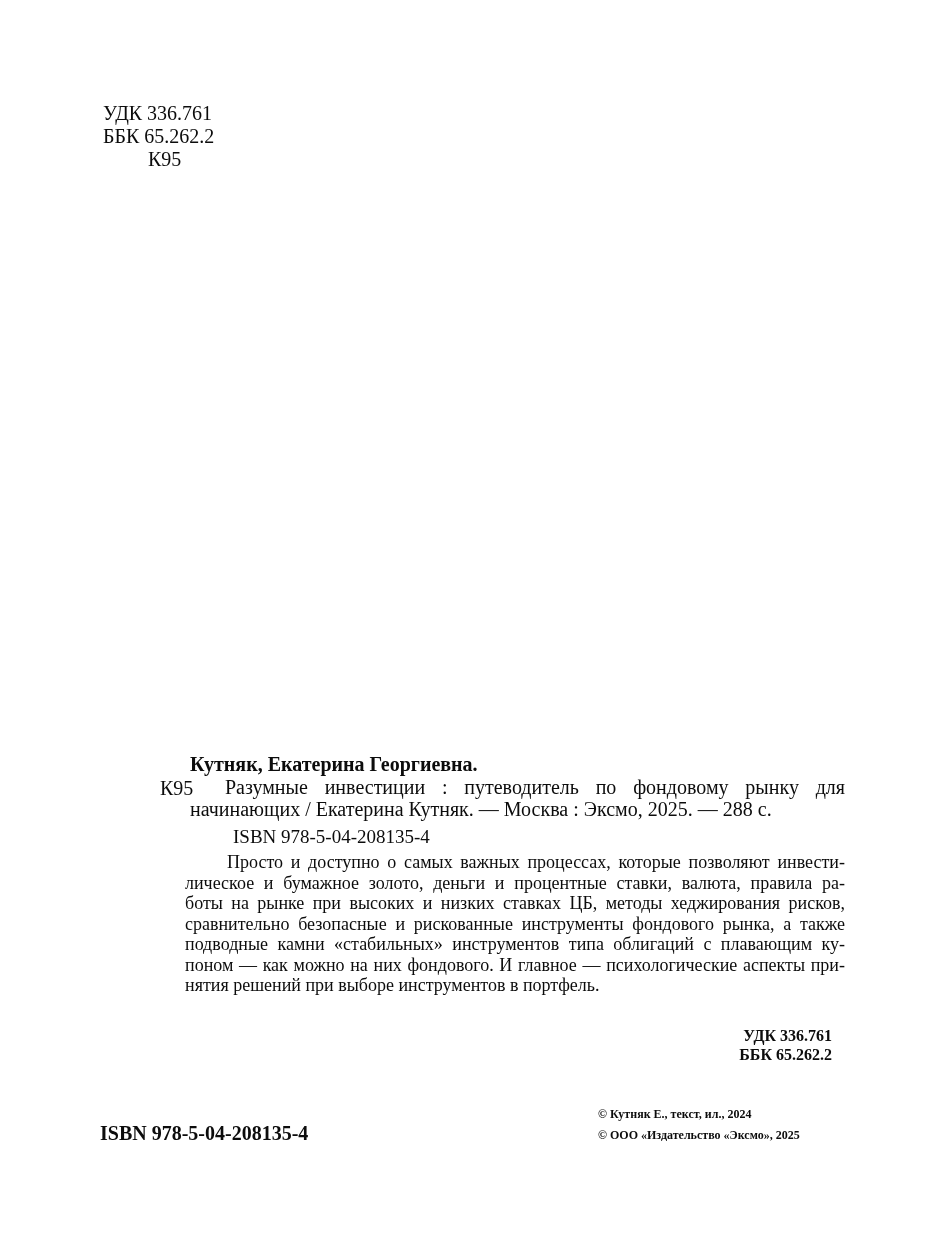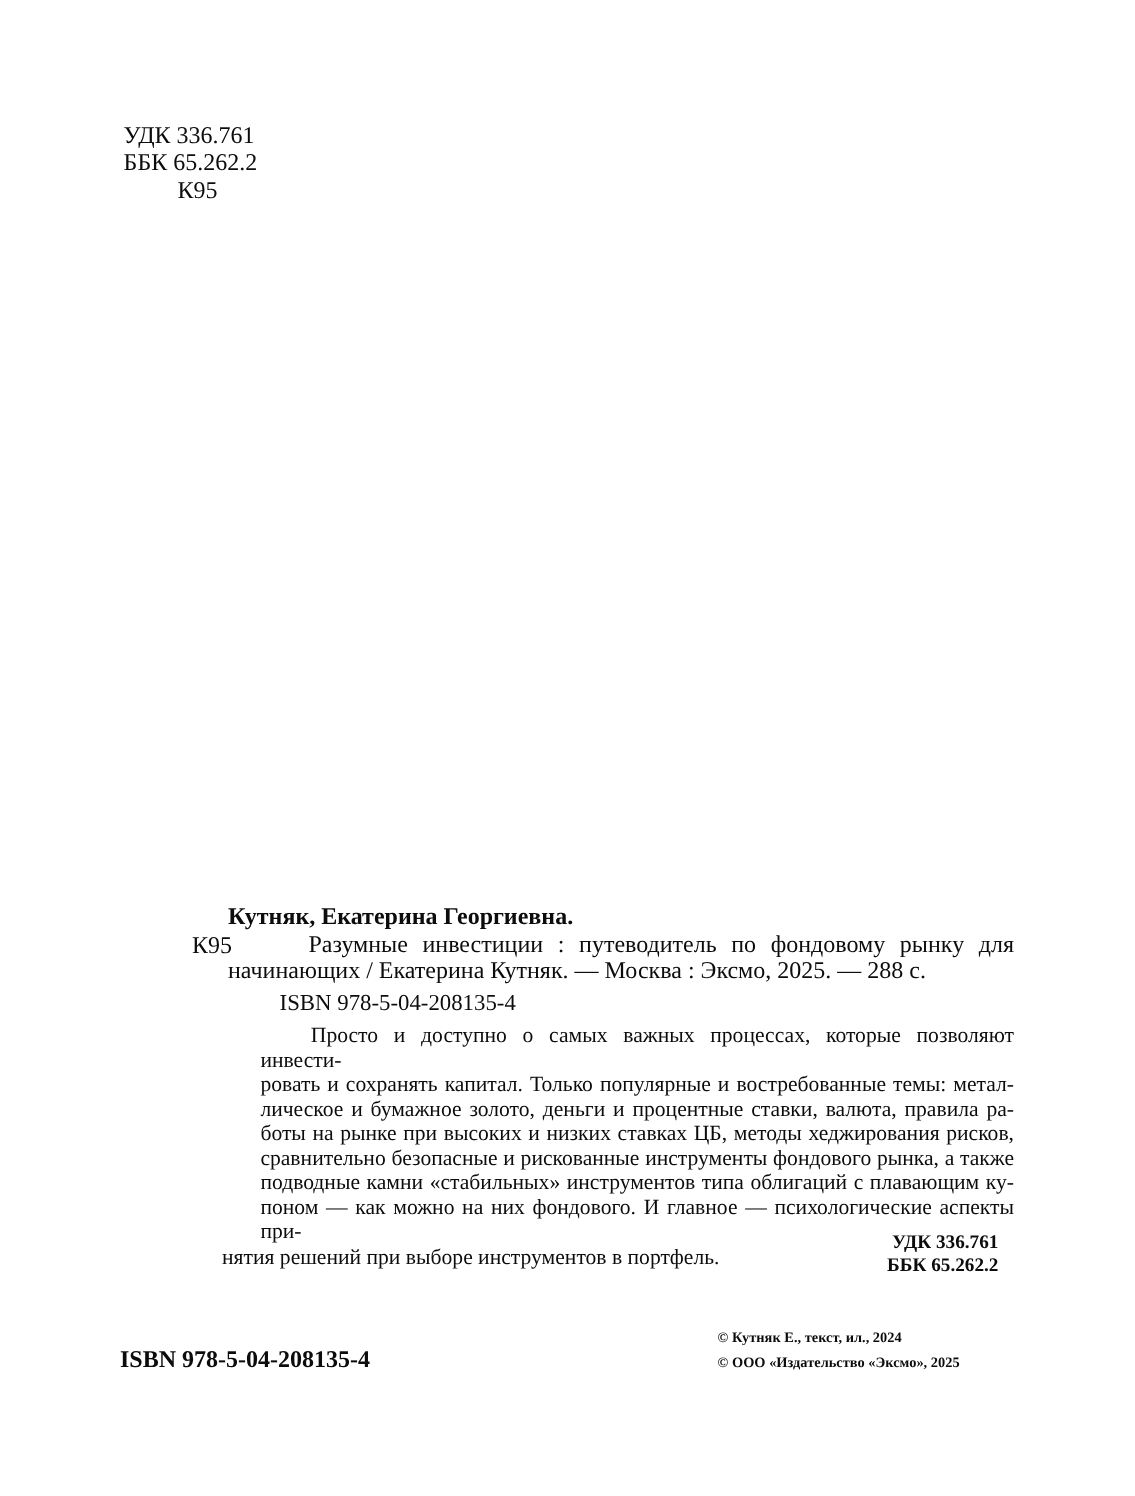--- a/index.html
+++ b/index.html
@@ -26,21 +26,21 @@
   
   .entry-margin-code {
     left: 160px; top: 777px;
     font-size: 20px;
   }
   .entry-block {
     left: 190px; top: 753px; width: 655px;
     font-size: 20px; line-height: 22.5px;
   }
   .entry-heading { font-weight: bold; white-space: nowrap; }
-  .jline { text-align: justify; text-align-last: justify; margin-left: 32px; }
+  .jline { text-align: justify; text-align-last: justify; }
   .entry-line-first { text-indent: 35px; }
   .entry-isbn {
     left: 233px; top: 826px;
     font-size: 19px; white-space: nowrap;
   }
 
   
   .annotation {
     left: 185px; top: 852px; width: 660px;
     font-size: 18px; line-height: 20.5px;
@@ -82,21 +82,20 @@
 <div class="abs entry-block">
   <div class="entry-heading">Кутняк, Екатерина Георгиевна.</div>
   <div class="jline entry-line-first">Разумные инвестиции : путеводитель по фондовому рынку для</div>
   <div>начинающих / Екатерина Кутняк. — Москва : Эксмо, 2025. — 288 с.</div>
 </div>
 
 <div class="abs entry-isbn">ISBN 978-5-04-208135-4</div>
 
 <div class="abs annotation">
   <div class="jline annot-first">Просто и доступно о самых важных процессах, которые позволяют инвести-</div>
-  <div class="jline">ровать и сохранять капитал. Только популярные и востребованные темы: метал-</div>
   <div class="jline">лическое и бумажное золото, деньги и процентные ставки, валюта, правила ра-</div>
   <div class="jline">боты на рынке при высоких и низких ставках ЦБ, методы хеджирования рисков,</div>
   <div class="jline">сравнительно безопасные и рискованные инструменты фондового рынка, а также</div>
   <div class="jline">подводные камни «стабильных» инструментов типа облигаций с плавающим ку-</div>
   <div class="jline">поном — как можно на них фондового. И главное — психологические аспекты при-</div>
   <div>нятия решений при выборе инструментов в портфель.</div>
 </div>
 
 <div class="abs bottom-codes">
   <div>УДК 336.761</div>

